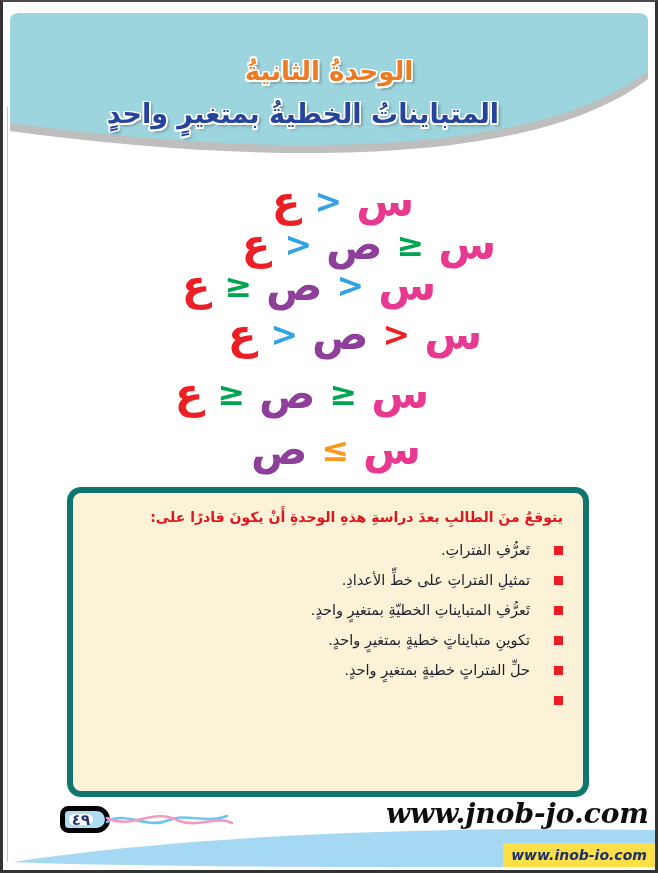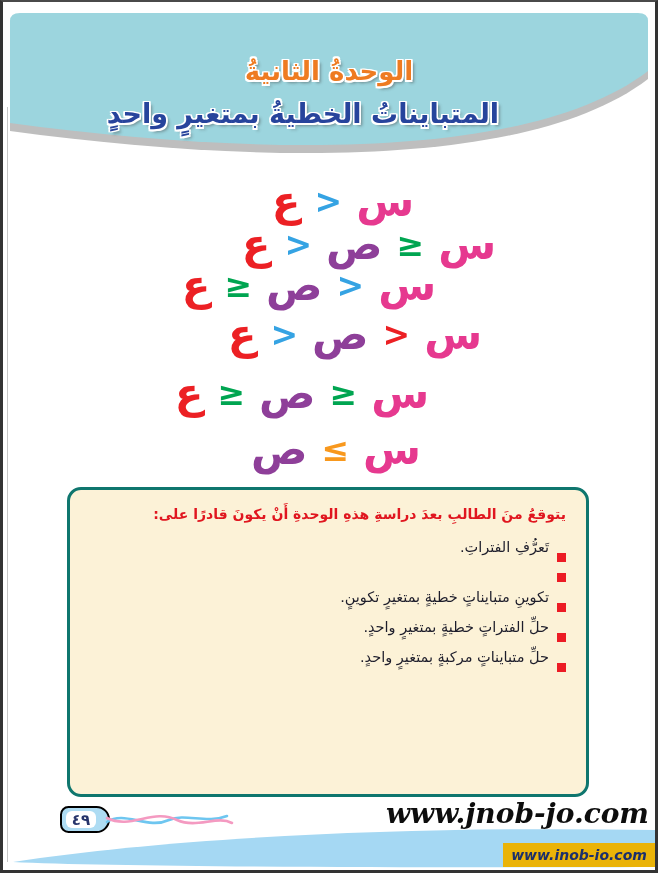--- a/index.html
+++ b/index.html
@@ -36,42 +36,42 @@
   .ineq-row:nth-child(1){margin-top:2px;margin-bottom:3px;transform:translateX(14px);}
   .ineq-row:nth-child(2){margin-bottom:1px;transform:translateX(40px);}
   .ineq-row:nth-child(3){margin-bottom:9px;transform:translateX(-20px);}
   .ineq-row:nth-child(4){margin-bottom:19px;transform:translateX(26px);}
   .ineq-row:nth-child(5){margin-bottom:16px;transform:translateX(-27px);}
   .ineq-row:nth-child(6){transform:translateX(7px);}
 
   
   .objectives{
     position:absolute;left:64px;top:485px;width:522px;height:310px;box-sizing:border-box;
-    background:#fcf2d7;border:3px solid #0f766e;border-radius:14px;
+    background:#fcf2d7;border:6px solid #0f766e;border-radius:14px;
     direction:rtl;padding:12px 20px 12px 16px;
   }
   .obj-heading{color:#e0161f;font-weight:bold;font-size:14px;line-height:24px;margin-bottom:6px;}
-  .obj-item{display:flex;align-items:flex-end;gap:8px;line-height:30px;}
+  .obj-item{display:flex;align-items:flex-start;gap:24px;line-height:30px;}
   .obj-item .bullet{flex:none;width:9px;height:9px;background:#ec1c24;margin-top:11px;}
   .obj-item .obj-text{font-size:14.5px;color:#1d1d2b;white-space:nowrap;font-family:"DejaVu Sans",sans-serif;}
 
   
   .page-badge{position:absolute;left:57px;top:804px;width:50px;height:27px;
-    background:#aedcf3;border:2px solid #000000;border-radius:10px 16px 16px 10px;box-sizing:border-box;}
+    background:#aedcf3;border:5px solid #000000;border-radius:10px 16px 16px 10px;box-sizing:border-box;}
   .page-badge .badge-inner{position:absolute;left:4px;top:3px;bottom:3px;right:12px;
     background:#fff;border-radius:6px;display:flex;align-items:center;justify-content:center;
     color:#27356b;font-weight:bold;font-size:15px;}
   .waves-svg{position:absolute;left:102px;top:806px;width:130px;height:24px;}
   .watermark-script{
     position:absolute;right:6px;top:795px;color:#0d0d0d;
     font-family:"DejaVu Serif",serif;font-style:italic;font-weight:bold;font-size:28px;margin-left:26px;
   }
   .footer-band-svg{position:absolute;left:0;bottom:0;width:652px;height:70px;}
   .watermark-badge{
-    position:absolute;right:0;bottom:3px;width:152px;height:24px;background:#eab308;
+    position:absolute;right:0;bottom:3px;width:152px;height:24px;background:#fde047;
     display:flex;align-items:center;justify-content:center;
     color:#1b2f6b;font-weight:bold;font-style:italic;font-size:14px;
     font-family:"DejaVu Sans",sans-serif;
   }
 </style>
 </head>
 <body>
 
 <div class="page">
 
@@ -127,32 +127,36 @@
 
   <section class="objectives">
     <div class="obj-heading">يتوقعُ منَ الطالبِ بعدَ دراسةِ هذهِ الوحدةِ أَنْ يكونَ قادرًا على:</div>
     <div>
         <div class="obj-item">
           <span class="bullet"></span>
           <span class="obj-text">تَعرُّفِ الفتراتِ.</span>
         </div>
         <div class="obj-item">
           <span class="bullet"></span>
+          <span class="obj-text">تمثيلِ الفتراتِ على خطِّ الأعدادِ.</span>
         </div>
         <div class="obj-item">
           <span class="bullet"></span>
-          <span class="obj-text">تكوينِ متبايناتٍ خطيةٍ بمتغيرٍ تكوينٍ.</span>
+          <span class="obj-text">تَعرُّفِ المتبايناتِ الخطيّةِ بمتغيرٍ واحدٍ.</span>
+        </div>
+        <div class="obj-item">
+          <span class="bullet"></span>
+          <span class="obj-text">تكوينِ متبايناتٍ خطيةٍ بمتغيرٍ واحدٍ.</span>
         </div>
         <div class="obj-item">
           <span class="bullet"></span>
           <span class="obj-text">حلِّ الفتراتٍ خطيةٍ بمتغيرٍ واحدٍ.</span>
         </div>
         <div class="obj-item">
           <span class="bullet"></span>
-          <span class="obj-text">حلِّ متبايناتٍ مركبةٍ بمتغيرٍ واحدٍ.</span>
         </div>
       </div>
   </section>
 
   <div class="page-badge">
     <div class="badge-inner">٤٩</div>
   </div>
 
   <svg class="waves-svg" viewBox="0 0 130 24" aria-hidden="true">
     <path d="M 2,14 C 20,2 42,22 64,12 C 80,5 102,16 122,8" fill="none" stroke="#6ec6f0" stroke-width="2.6" stroke-linecap="round"></path>

